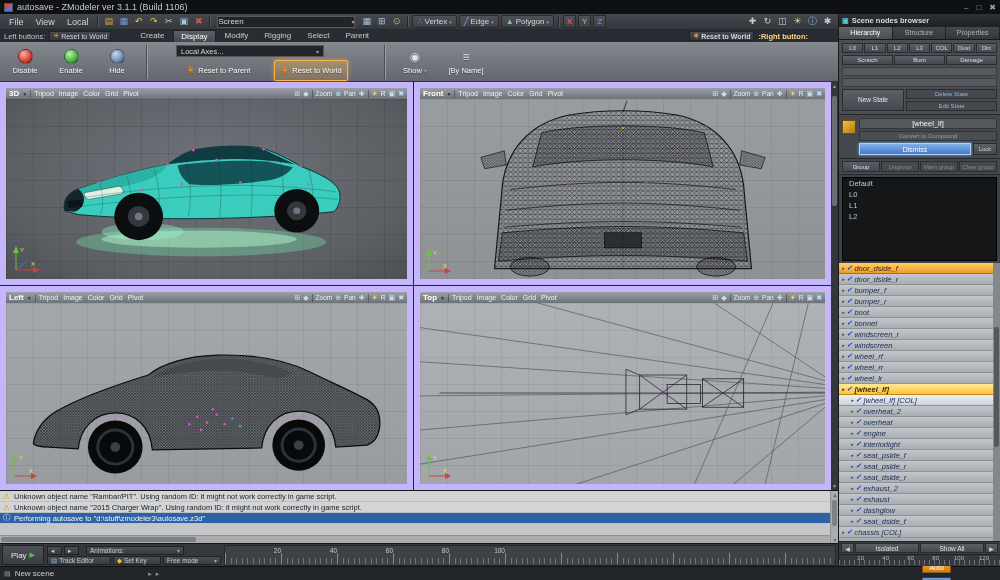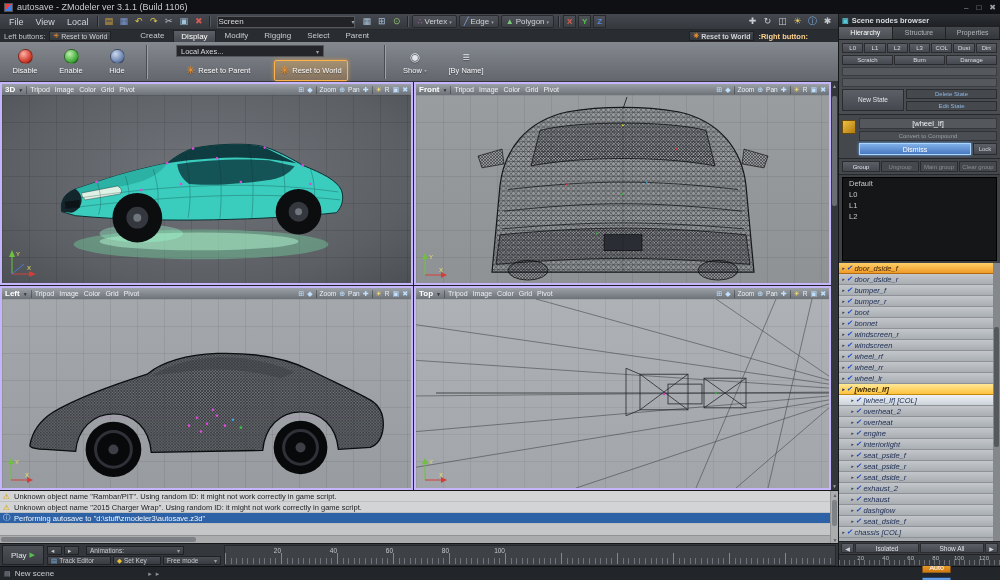--- a/index.html
+++ b/index.html
@@ -44,21 +44,21 @@
 .orb.blue{background:radial-gradient(circle at 35% 30%,#cad8f0,#7088b0 60%,#36486a);}
 .rib-sep{position:absolute;top:3px;width:1px;height:34px;background:#4a4d52;box-shadow:1px 0 0 #9aa0a6;}
 .local-axes{position:absolute;left:176px;top:3px;width:148px;height:12px;background:#23252a;border:1px solid #54575c;display:flex;align-items:center;padding:0 4px;font-size:7.5px;color:#d8dadc;}
 .reset-btn{position:absolute;top:18px;height:21px;display:flex;align-items:center;gap:3px;padding:0 5px;font-size:7.5px;color:#f8f8f8;text-shadow:0 1px 1px rgba(0,0,0,.4);border:1px solid transparent;}
 .reset-btn .star{font-size:11px;color:#ff9828;}
 .reset-btn.hl{background:linear-gradient(rgba(255,190,90,.35),rgba(255,150,40,.2));border:1px solid #ffb24a;border-radius:2px;box-shadow:0 0 4px rgba(255,170,60,.6);}
 .bb-ic{font-size:12px;color:#dfe6ee;}
 
 
 .viewports{position:absolute;left:0;top:82px;width:838px;height:408px;background:#212327;}
-.vp{position:absolute;border:2px solid #c4b5fd;overflow:hidden;}
+.vp{position:absolute;border:6px solid #c4b5fd;overflow:hidden;}
 .vp-header{height:11px;background:linear-gradient(#9ba0a7,#6d7178);display:flex;align-items:center;padding:0 3px;font-size:7px;color:#fff;gap:3px;}
 .vp-name{font-weight:bold;font-size:8px;}
 .vp-dd{font-size:5px;color:#2c3036;}
 .vp-link{color:#eef0f2;}
 .vp-hsep{width:1px;height:8px;background:rgba(0,0,0,.3);}
 .vp-tools{margin-left:auto;display:flex;align-items:center;gap:3px;font-size:6.5px;color:#e8f0f8;}
 .vp-tools .ic{color:#bfe0ff;font-size:7px;}
 .vp-tools .sun{color:#ffe070;}
 .vp-canvas{position:absolute;left:0;top:11px;right:0;bottom:0;}
 .vp-svg{position:absolute;left:0;top:0;width:100%;height:100%;}

